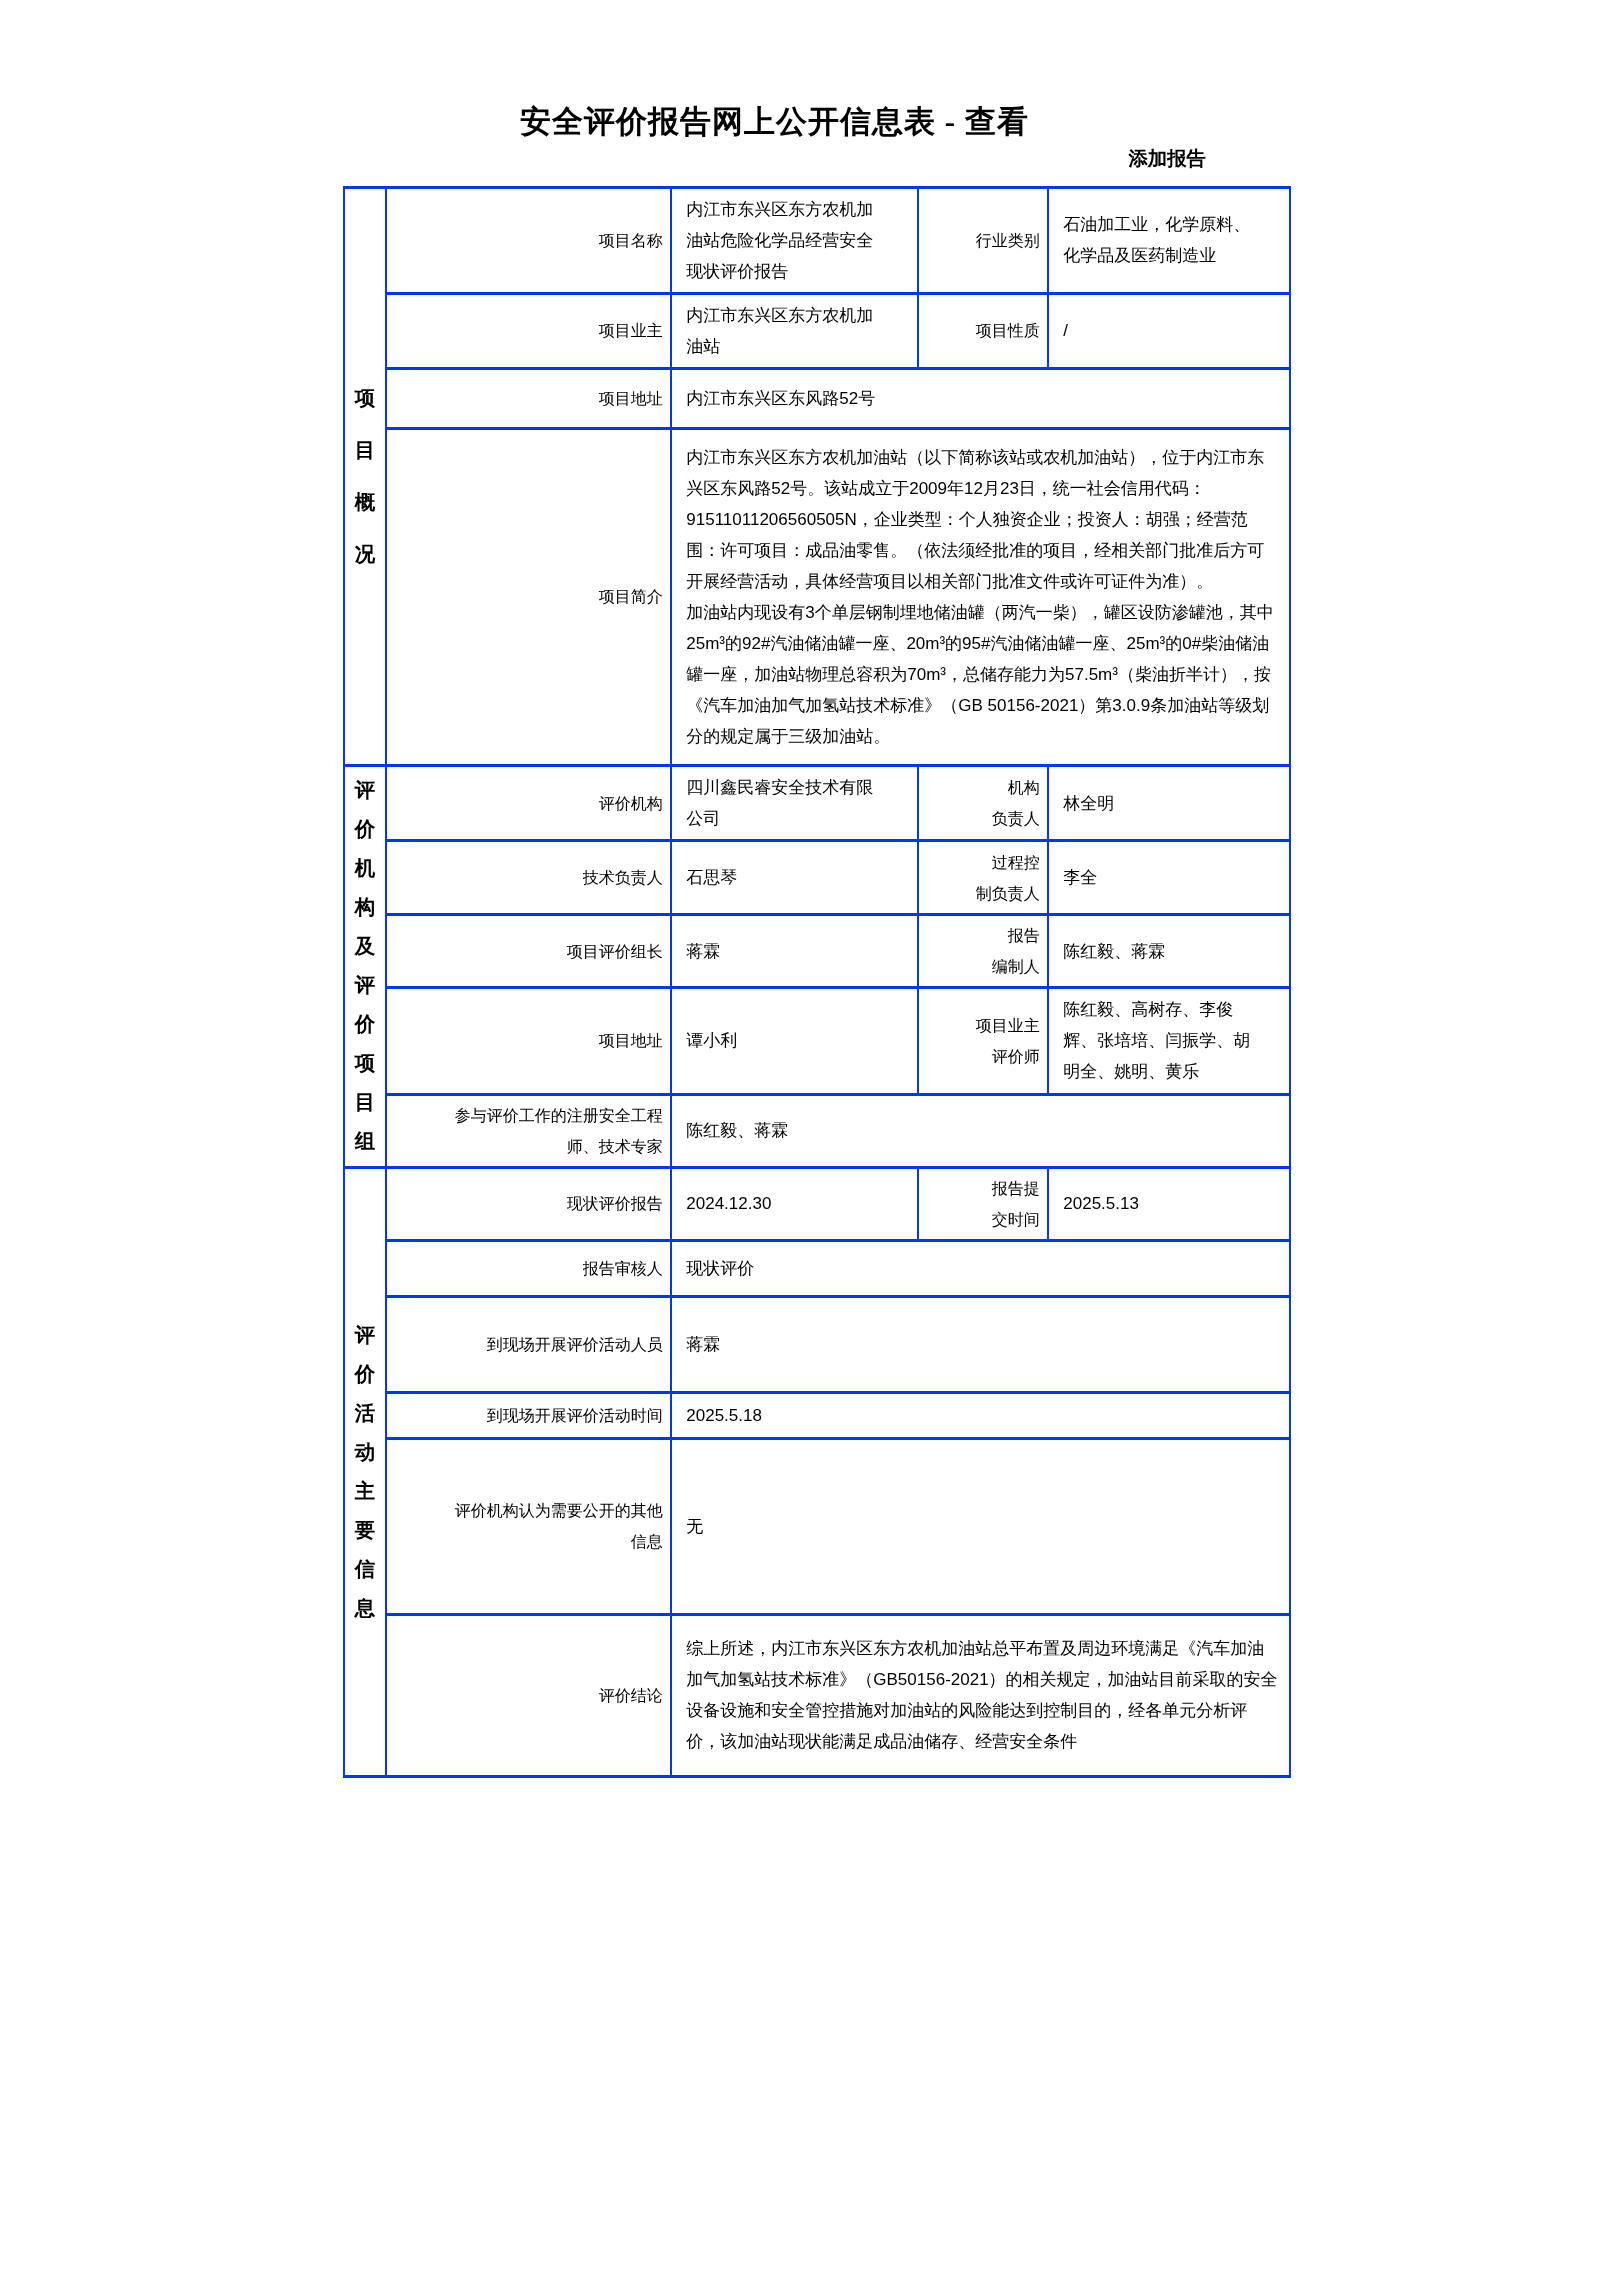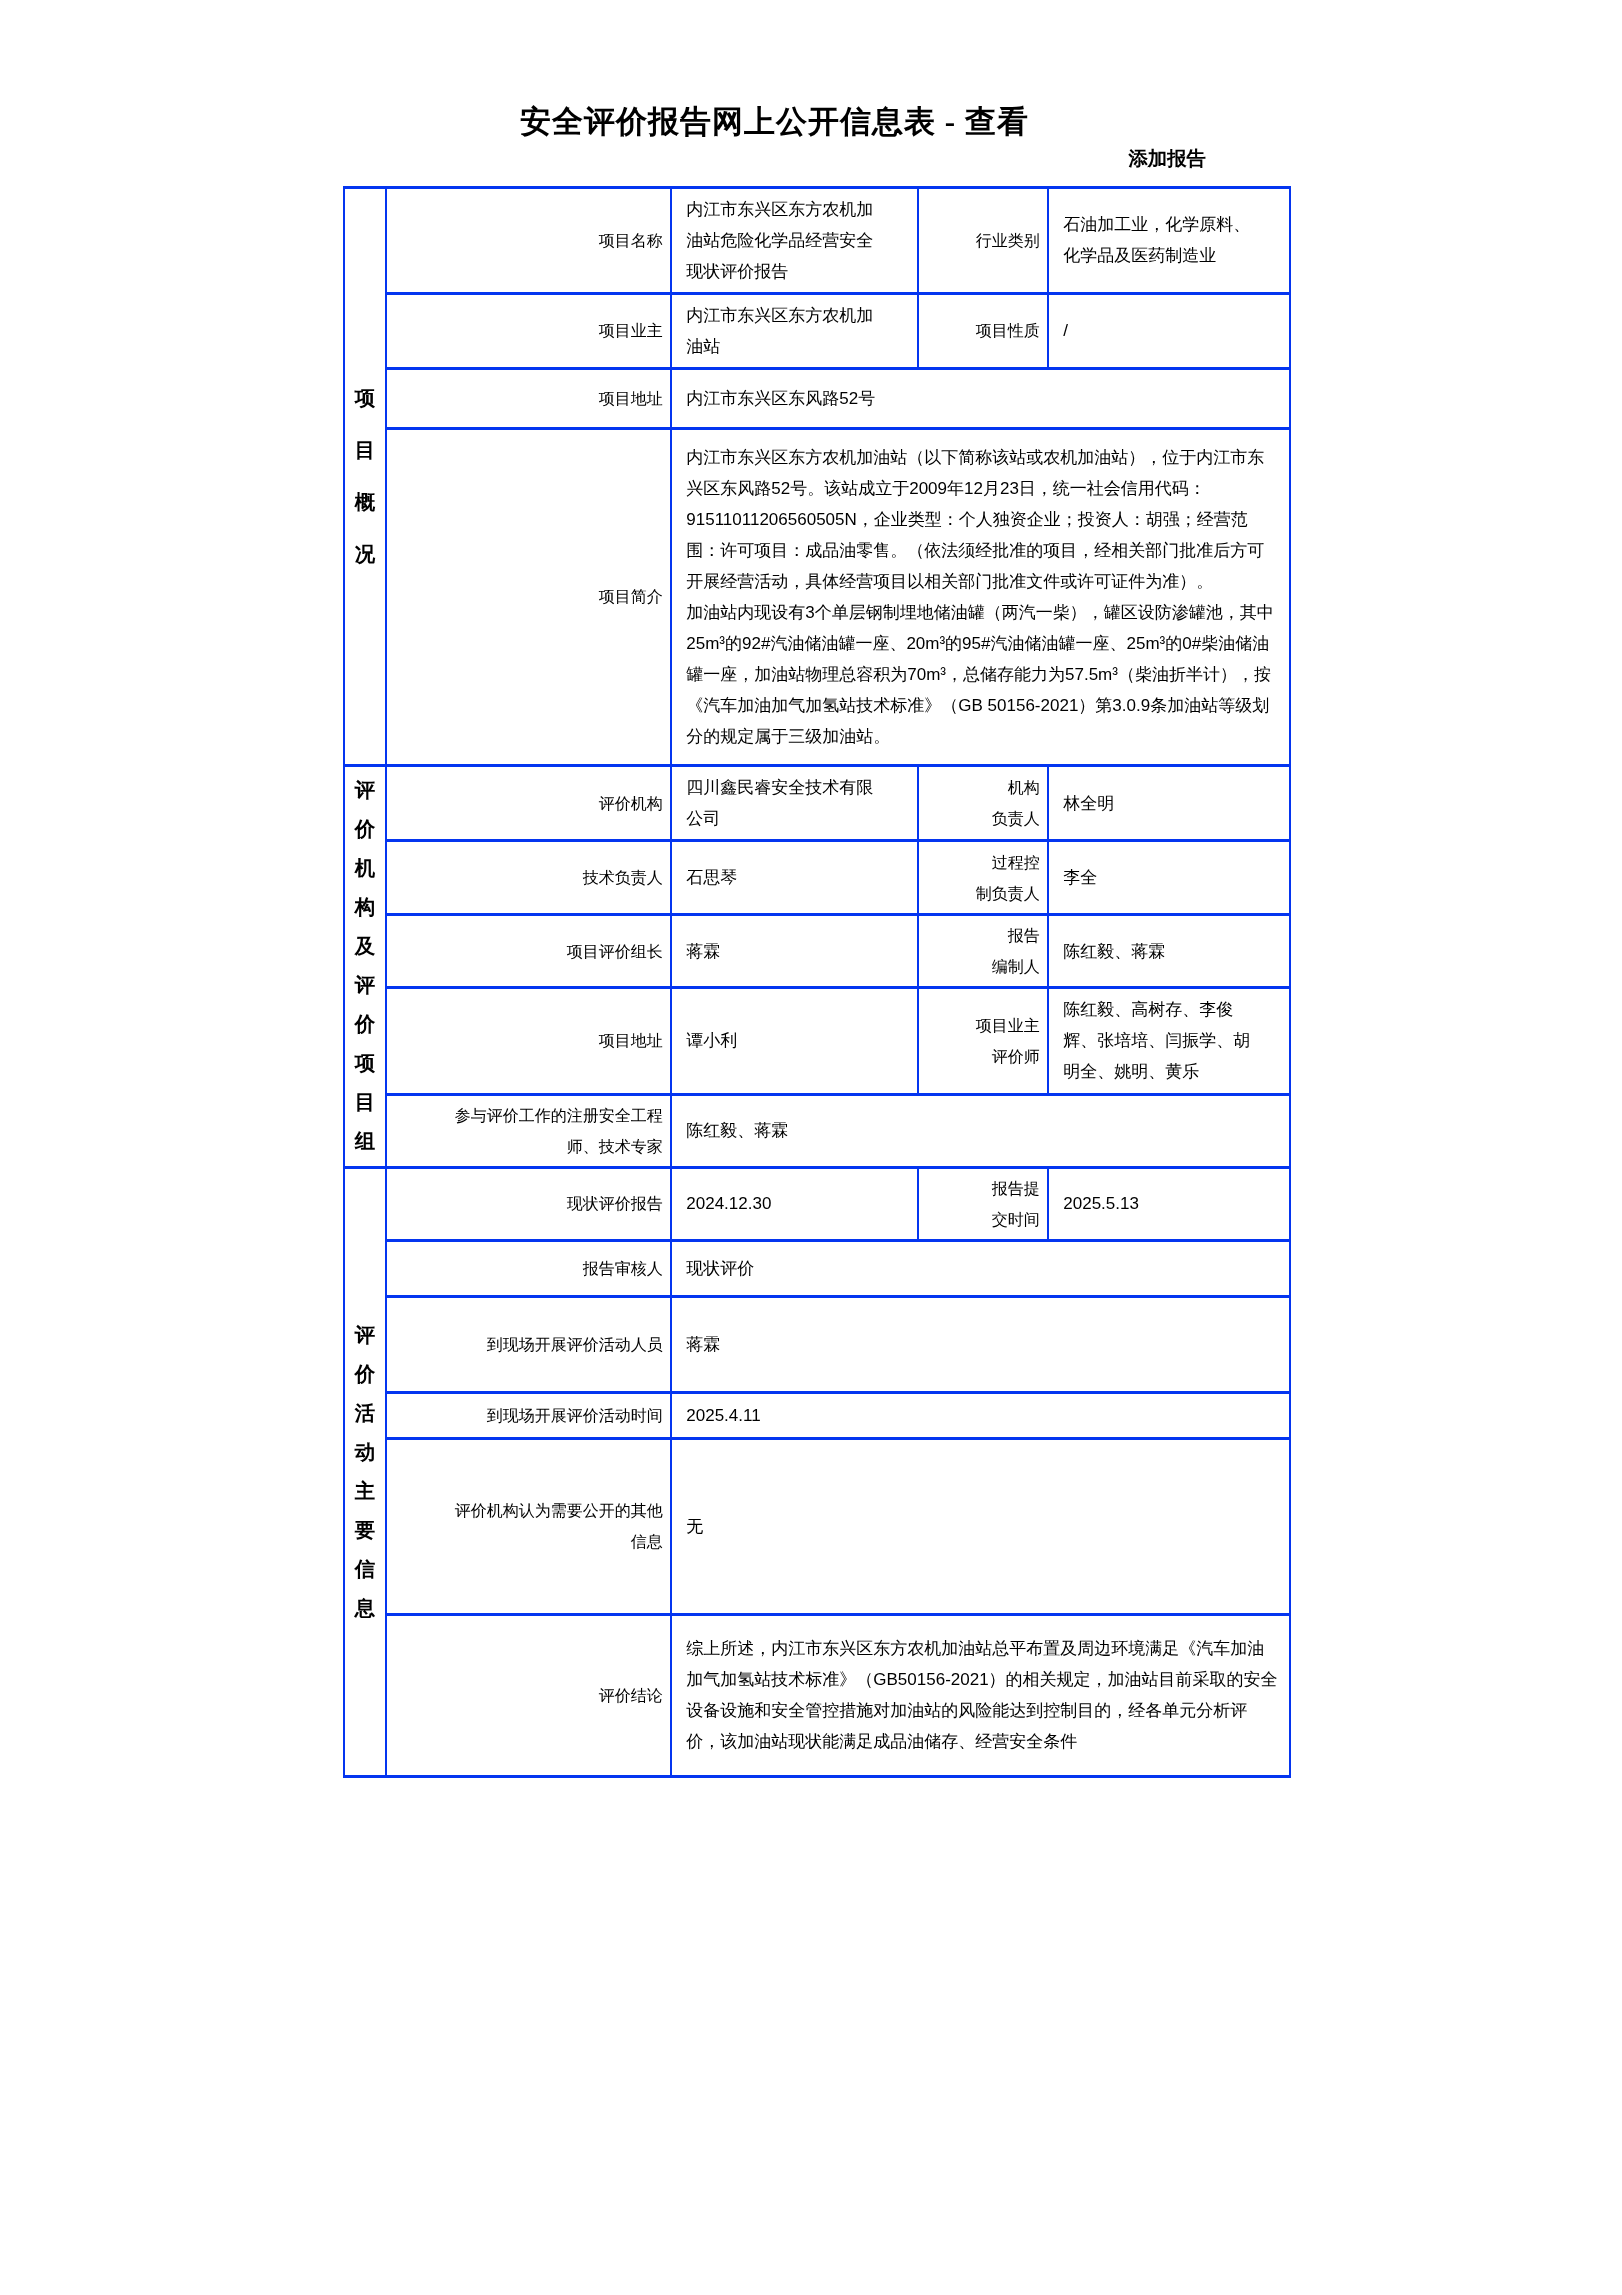--- a/index.html
+++ b/index.html
@@ -195,21 +195,21 @@
       <tr style="height:56px">
         <td class="lbl">报告审核人</td>
         <td class="val" colspan="3">现状评价</td>
       </tr>
       <tr style="height:96px">
         <td class="lbl">到现场开展评价活动人员</td>
         <td class="val" colspan="3">蒋霖</td>
       </tr>
       <tr style="height:46px">
         <td class="lbl">到现场开展评价活动时间</td>
-        <td class="val" colspan="3">2025.4.11</td>
+        <td class="val" colspan="3">2025.5.18</td>
       </tr>
       <tr style="height:176px">
         <td class="lbl">评价机构认为需要公开的其他
 信息</td>
         <td class="val" colspan="3">无</td>
       </tr>
       <tr style="height:162px">
         <td class="lbl">评价结论</td>
         <td class="val" colspan="3">综上所述，内江市东兴区东方农机加油站总平布置及周边环境满足《汽车加油加气加氢站技术标准》（GB50156-2021）的相关规定，加油站目前采取的安全设备设施和安全管控措施对加油站的风险能达到控制目的，经各单元分析评价，该加油站现状能满足成品油储存、经营安全条件</td>
       </tr>

